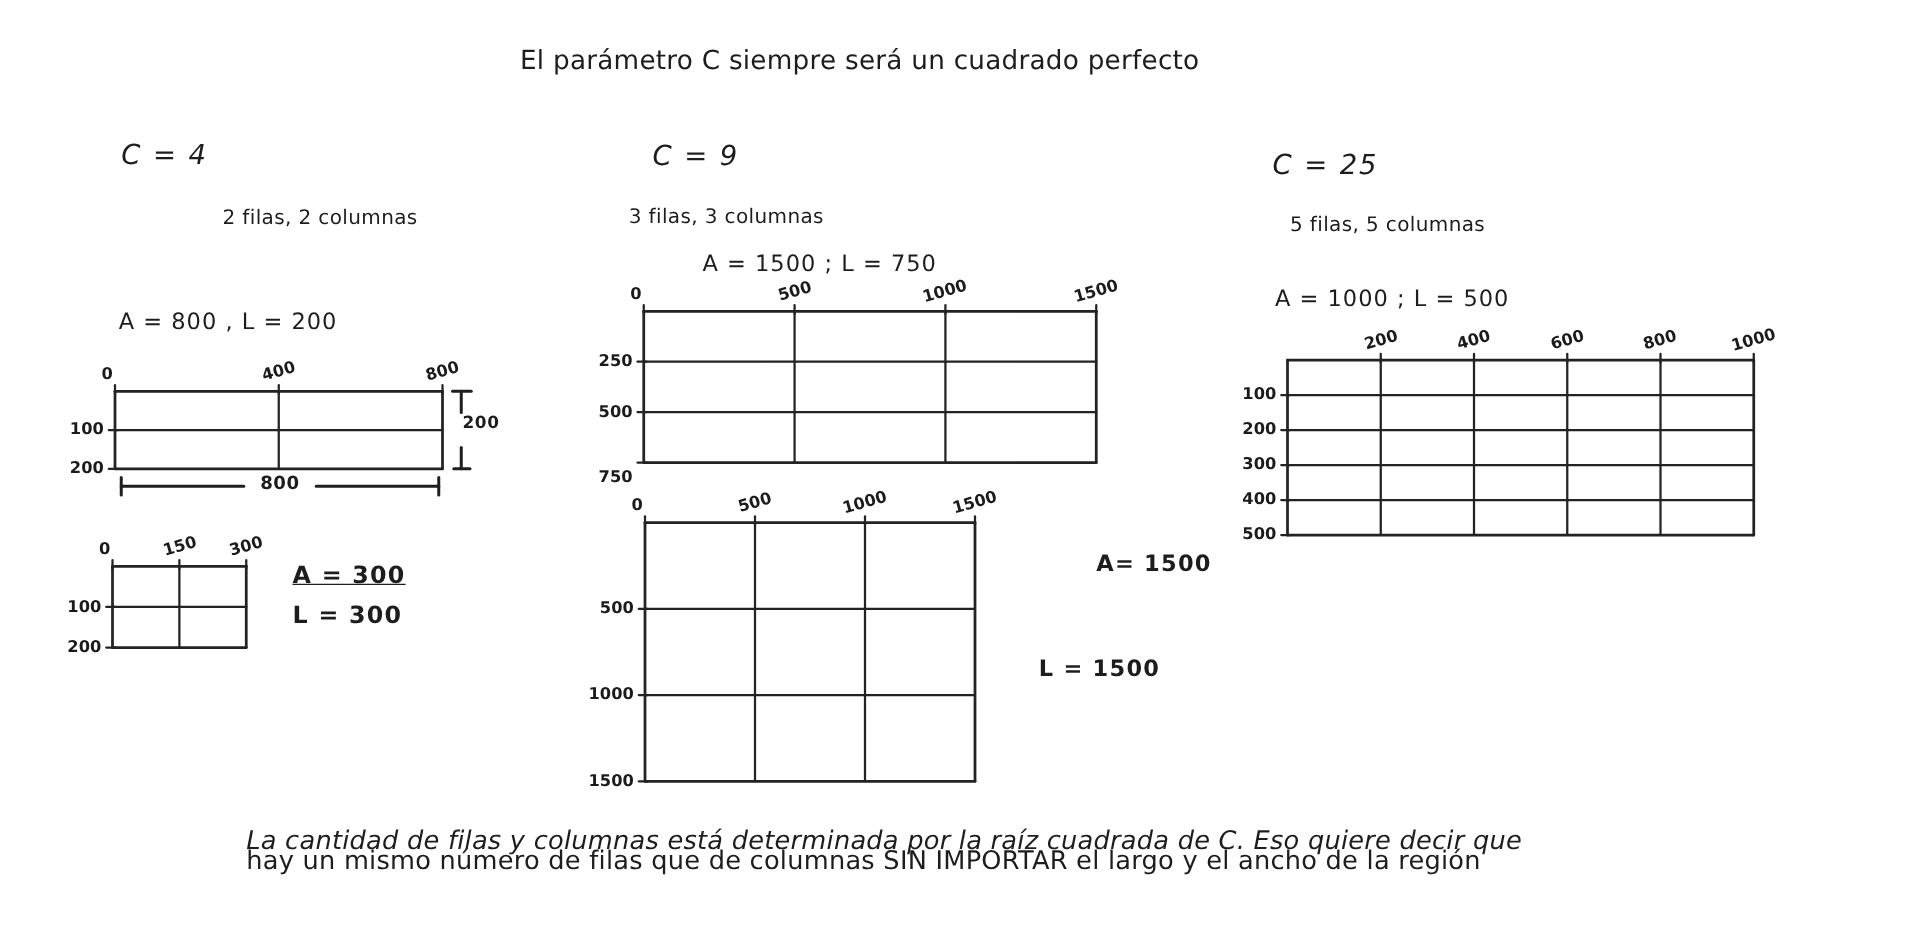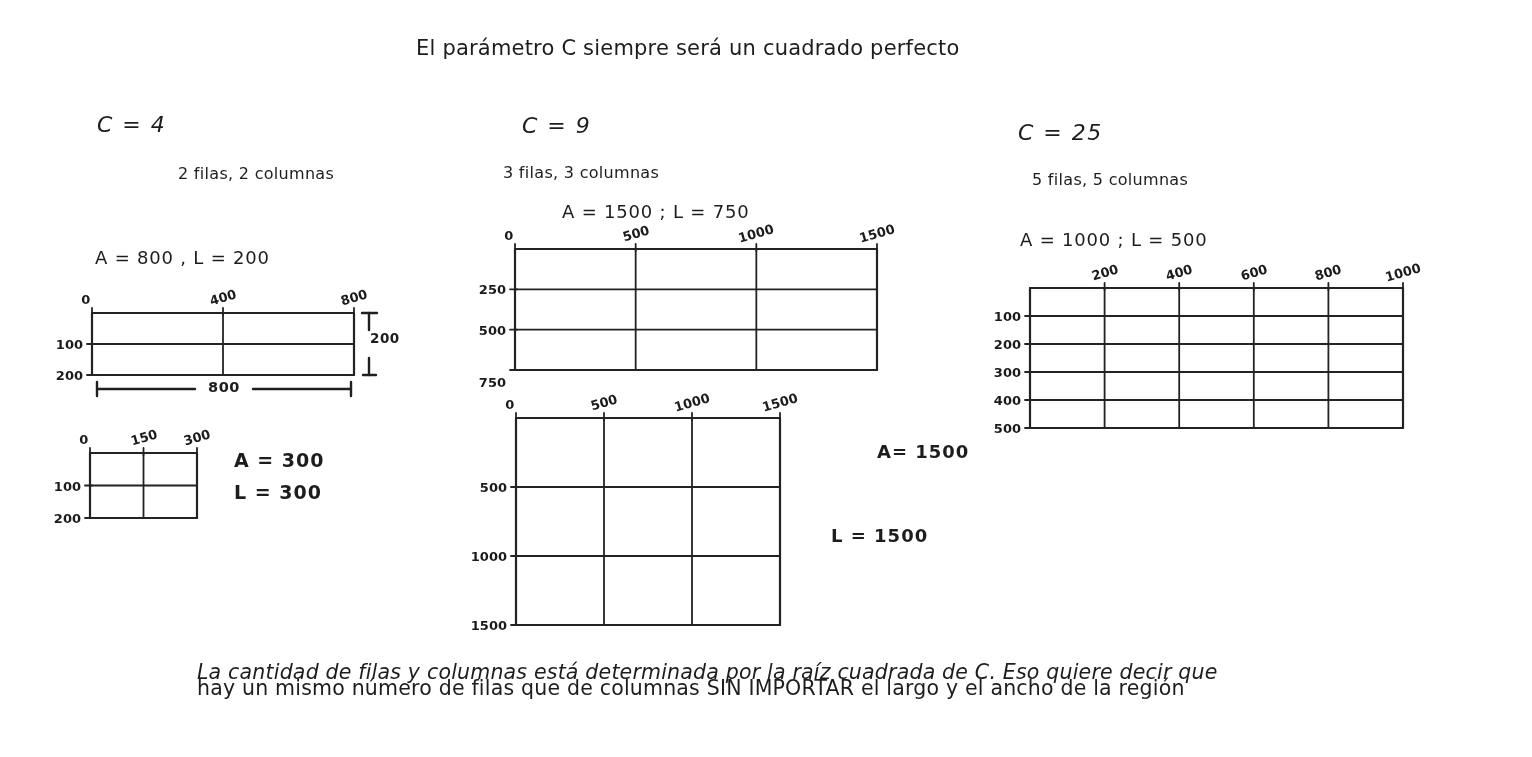--- a/index.html
+++ b/index.html
@@ -88,21 +88,21 @@
           <line x1="0" y1="0" x2="107" y2="0" stroke-width="2.2"></line>
           <line x1="0" y1="32.5" x2="107" y2="32.5" stroke-width="1.8"></line>
           <line x1="0" y1="65" x2="107" y2="65" stroke-width="2.2"></line>
           <line x1="0" y1="-5" x2="0" y2="2" stroke-width="1.8"></line>
           <line x1="53.5" y1="-5" x2="53.5" y2="2" stroke-width="1.8"></line>
           <line x1="107" y1="-5" x2="107" y2="2" stroke-width="1.8"></line>
           <line x1="-5" y1="32.5" x2="2" y2="32.5" stroke-width="1.8"></line>
           <line x1="-5" y1="65" x2="2" y2="65" stroke-width="1.8"></line>
         </svg>
       </div>
-    <div class="abs side-label" style="left:234px;top:449px;font-size:19px;">A = 300</div>
+    <div class="abs side-label" style="left:234px;top:449px;font-size:19px;text-decoration:underline;">A = 300</div>
     <div class="abs side-label" style="left:234px;top:481px;font-size:19px;">L = 300</div>
   </div>
 
   <div>
     <div class="abs heading" style="left:522px;top:113px;">C = 9</div>
     <div class="abs sub" style="left:503px;top:163px;">3 filas, 3 columnas</div>
     <div class="abs dims" style="left:562px;top:201px;">A = 1500 ;  L = 750</div>
 
     <div class="grid" style="left:515px;top:249px;width:362px;height:121px;">
         <span class="tick xtick zero" style="left: 0px;">0</span>

